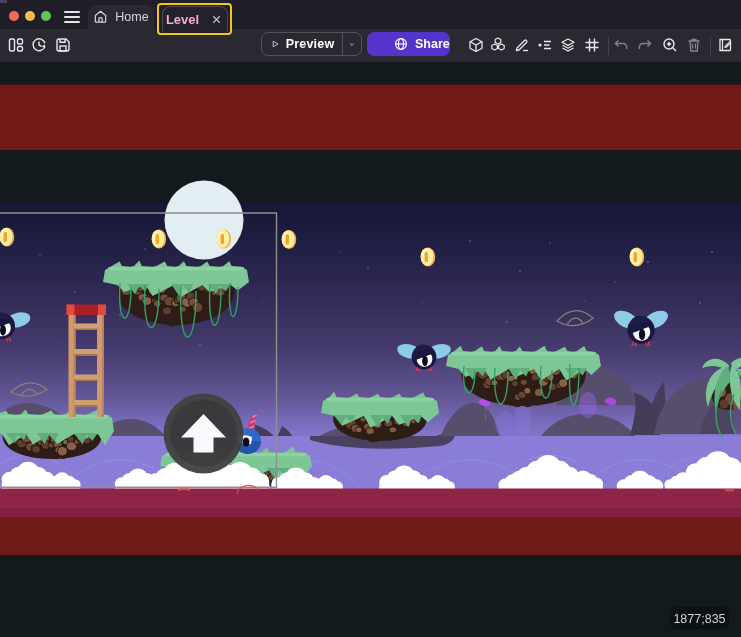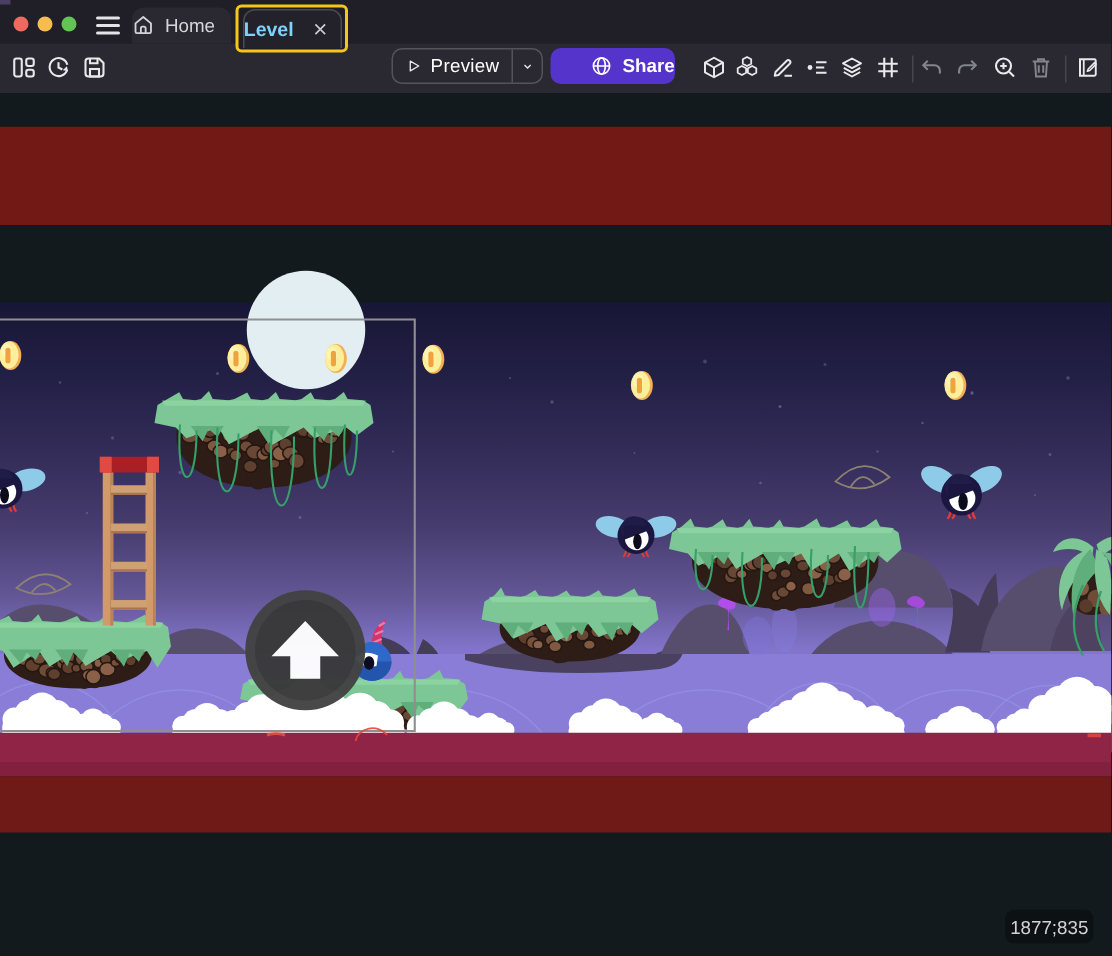--- a/index.html
+++ b/index.html
@@ -3,34 +3,34 @@
 <style>
 html,body{margin:0;padding:0;width:741px;height:637px;overflow:hidden;background:#121a1e;
 font-family:"Liberation Sans",sans-serif;-webkit-font-smoothing:antialiased;}
 #app{position:relative;width:741px;height:637px;}
 .tabbar{position:absolute;left:0;top:0;width:741px;height:28.5px;background:#201f27;}
 .corner{position:absolute;left:0;top:0;width:7px;height:3px;background:#4a3f63;}
 .dot{position:absolute;top:10.5px;width:10px;height:10px;border-radius:50%;}
 .burger{position:absolute;top:11px;width:16px;}
 .burger i{display:block;height:2.2px;background:#e4e4e8;margin-bottom:2.6px;border-radius:1px;}
 .tab{position:absolute;top:4.5px;height:24px;border-radius:8px 8px 0 0;display:flex;
-align-items:center;justify-content:flex-start;font-size:12.5px;color:#d6d6da;}
+align-items:center;justify-content:center;font-size:12.5px;color:#d6d6da;}
 .tab.plain{background:#2a2932;}
 .tab{white-space:nowrap;}
 .hl{position:absolute;left:156.5px;top:2.5px;width:75.5px;height:32px;border:2.5px solid #f5c51a;
 border-radius:4px;background:#1f1e26;box-sizing:border-box;z-index:5;}
 .tab.inner{position:absolute;left:3px;top:1.5px;width:64px;height:25px;border:1px solid #4a4a52;
-border-bottom:none;border-radius:8px 8px 0 0;color:#7dd3fc;background:#23222a;}
+border-bottom:none;border-radius:8px 8px 0 0;color:#f9a8d4;background:#23222a;}
 .tl{font-weight:bold;font-size:13px;}
 .tl2{font-size:12.5px;color:#cfcfd4;}
 .toolbar{position:absolute;left:0;top:28.5px;width:741px;height:33.5px;background:#2a2931;}
 .ic{position:absolute;}
 .vsep{position:absolute;top:8px;width:1px;height:18px;background:#46454d;}
 .previewbtn{position:absolute;left:261px;top:3.5px;width:99px;height:22px;border:1.5px solid #54535b;
-border-radius:7px;display:flex;align-items:center;color:#fff;font-size:12.5px;font-weight:normal;}
+border-radius:7px;display:flex;align-items:center;color:#fff;font-size:12.5px;font-weight:bold;}
 .previewbtn span{letter-spacing:0.2px;}
 .pdiv{width:1px;height:22px;background:#54535b;margin-left:8px;}
 .sharebtn{position:absolute;left:367px;top:3.5px;width:67px;height:24px;background:#5434cb;
 border-radius:7px;display:flex;align-items:center;color:#fff;font-size:12.5px;font-weight:bold;padding-left:16px;}
 svg.scene{position:absolute;left:0;top:62px;}
 </style></head>
 <body>
 <div id="app">
 
 <div class="tabbar">

